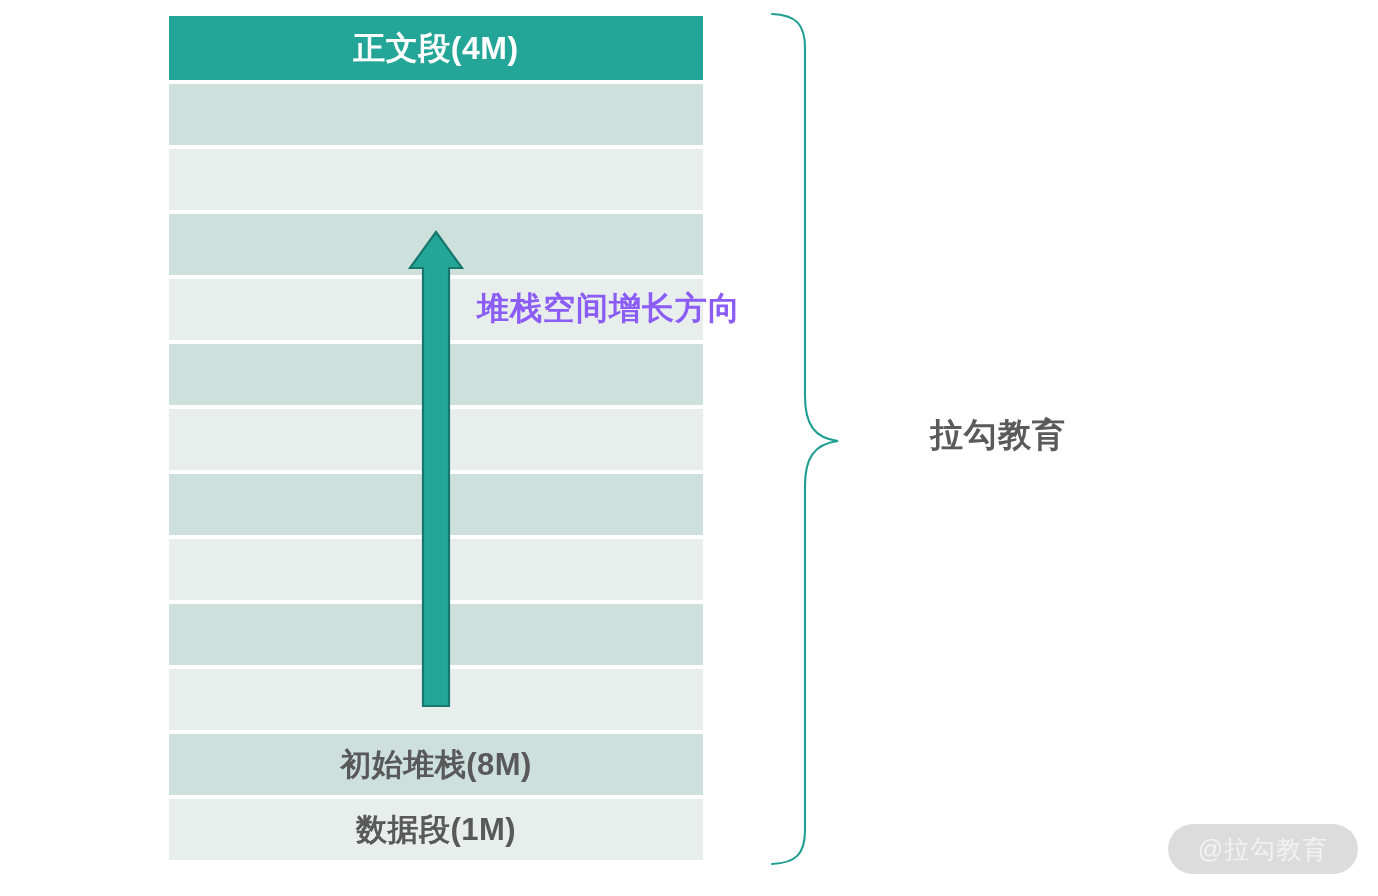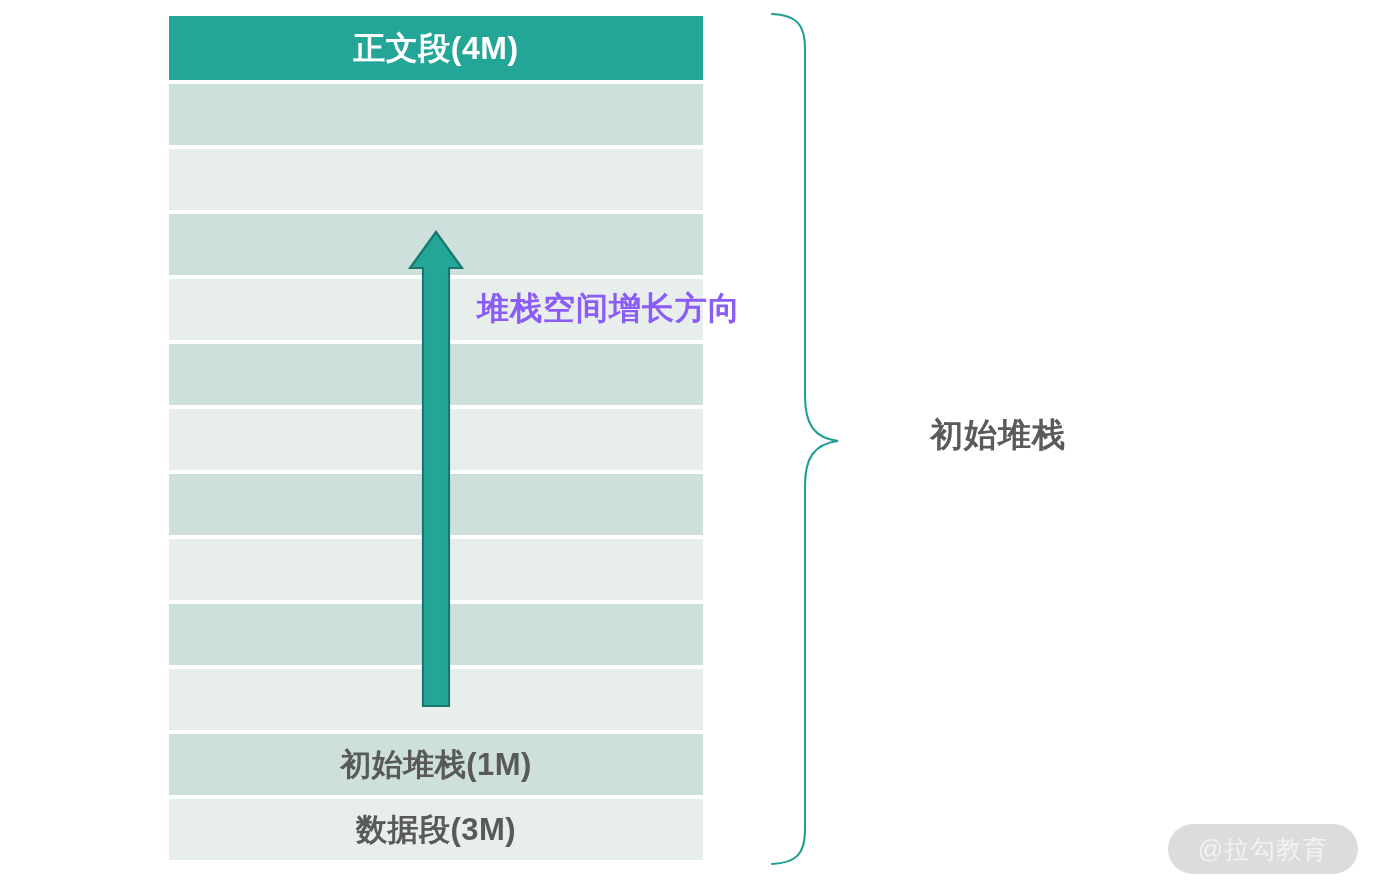--- a/index.html
+++ b/index.html
@@ -176,43 +176,43 @@
     <div class="mem-row body shade-light">
         <span class="row-label"></span>
       </div>
     <div class="mem-row body shade-dark">
         <span class="row-label"></span>
       </div>
     <div class="mem-row body shade-light">
         <span class="row-label"></span>
       </div>
     <div class="mem-row body shade-dark">
-        <span class="row-label">初始堆栈(1M)</span>
-      </div>
-    <div class="mem-row body shade-light">
-        <span class="row-label">数据段(3M)</span>
+        <span class="row-label">初始堆栈(8M)</span>
+      </div>
+    <div class="mem-row body shade-light">
+        <span class="row-label">数据段(1M)</span>
       </div>
 
   </div>
 
   <svg id="growth-arrow" viewBox="0 0 62 482">
     <polygon points="31,4 57,40 44,40 44,478 18,478 18,40 5,40" fill="#23a698" stroke="#17776c" stroke-width="2.2" stroke-linejoin="miter"></polygon>
   </svg>
 
   <div id="arrow-caption">堆栈空间增长方向</div>
 
   <svg id="page-table-brace" viewBox="0 0 90 870">
     <path d="M 10 10
              C 34 11, 43 20, 43 44
              L 43 392
              C 43 420, 52 434, 76 437
              C 52 440, 43 454, 43 482
              L 43 826
              C 43 850, 34 859, 10 860" fill="none" stroke="#1f9e92" stroke-width="2.1" stroke-linecap="round"></path>
   </svg>
 
-  <div id="page-table-label">初始堆栈</div>
+  <div id="page-table-label">拉勾教育</div>
 
   <div id="watermark">
     <span class="wm-text">@拉勾教育</span>
   </div>
 
 </div>
 
 </body></html>

